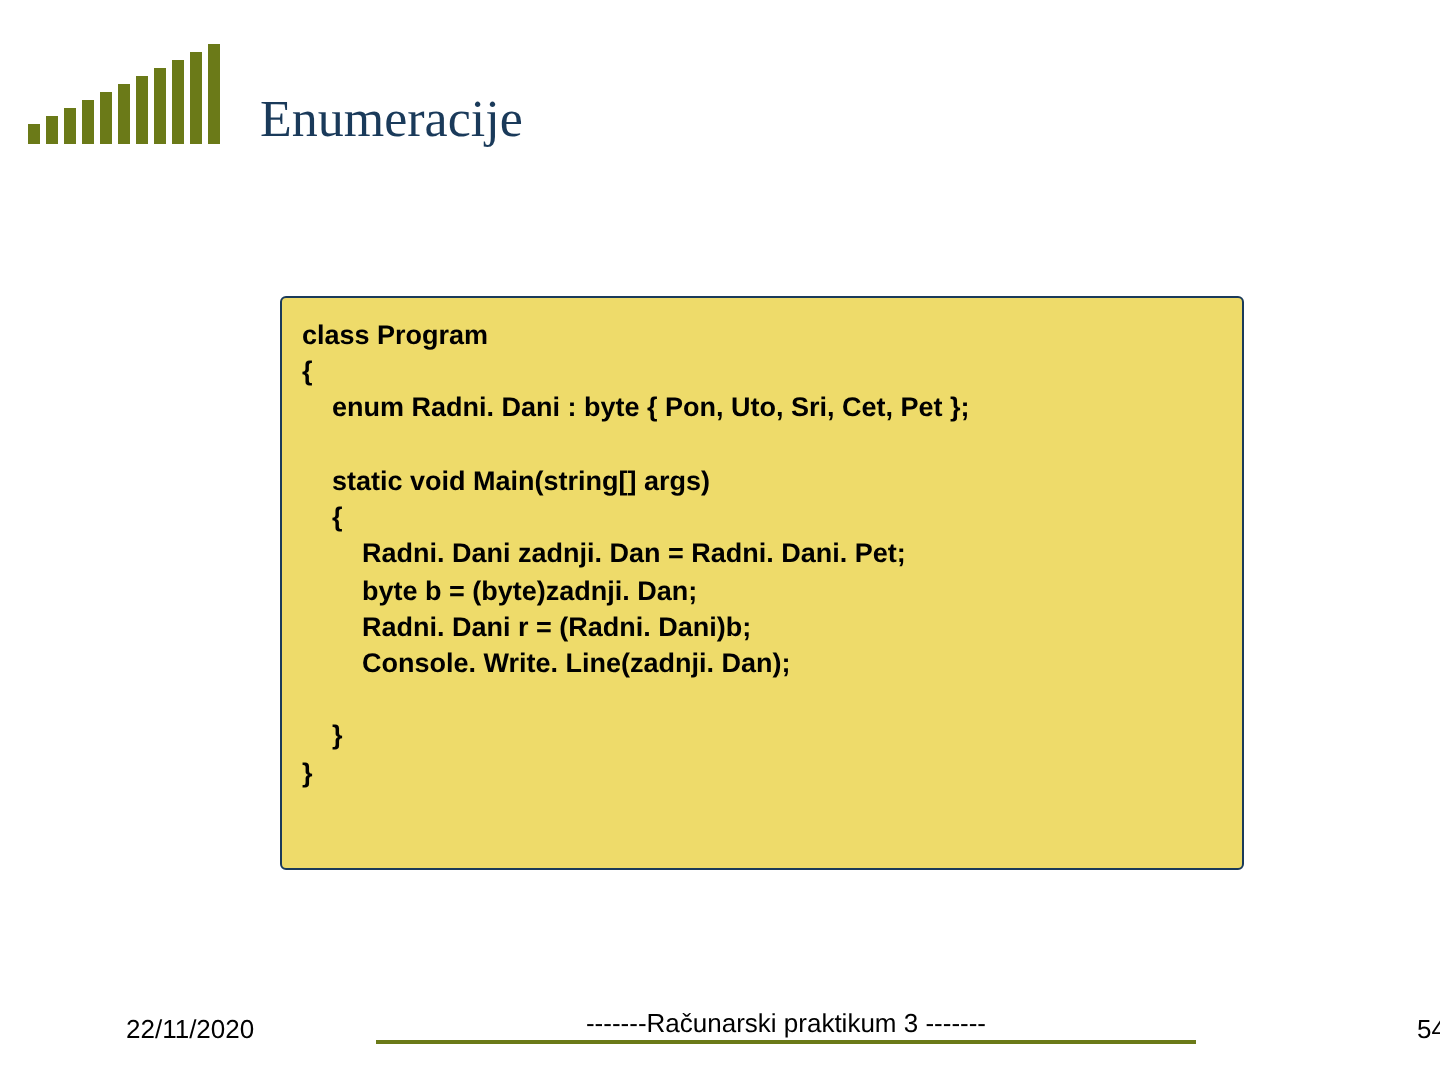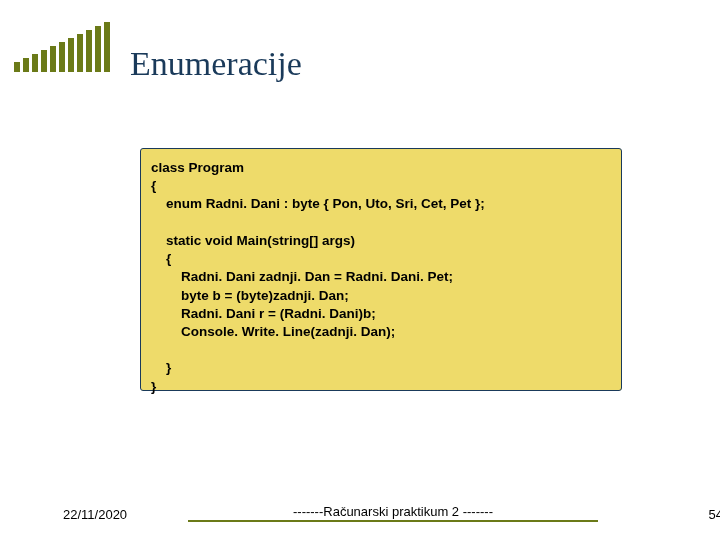--- a/index.html
+++ b/index.html
@@ -21,31 +21,31 @@
   }
   .bars span {
     display: block;
     width: 6px;
     background: #6b7a18;
   }
   .title {
     position: absolute;
     top: 45px;
     left: 130px;
-    font-size: 34px;
+    font-size: 26px;
     font-weight: 400;
     color: #1a3a5a;
     font-family: "Times New Roman", Times, serif;
   }
   .codebox {
     position: absolute;
     top: 148px;
     left: 140px;
     width: 482px;
-    height: 243px;
+    height: 287px;
     background: #eedb6a;
     border: 1px solid #1a3a5a;
     border-radius: 3px;
     padding: 10px 10px;
     font-family: Arial, Helvetica, sans-serif;
     font-size: 13.5px;
     font-weight: 700;
     color: #000;
     line-height: 1.35;
     white-space: pre;
@@ -106,15 +106,15 @@
         Radni. Dani zadnji. Dan = Radni. Dani. Pet;
         byte b = (byte)zadnji. Dan;
         Radni. Dani r = (Radni. Dani)b;
         Console. Write. Line(zadnji. Dan);
 
     }
 }</div>
 
 <div class="footer">
   <span class="left">22/11/2020</span>
-  <span class="center">-------Računarski praktikum 2 -------</span>
+  <span class="center">-------Računarski praktikum 3 -------</span>
   <span class="right">54</span>
 </div>
 
 </body></html>

